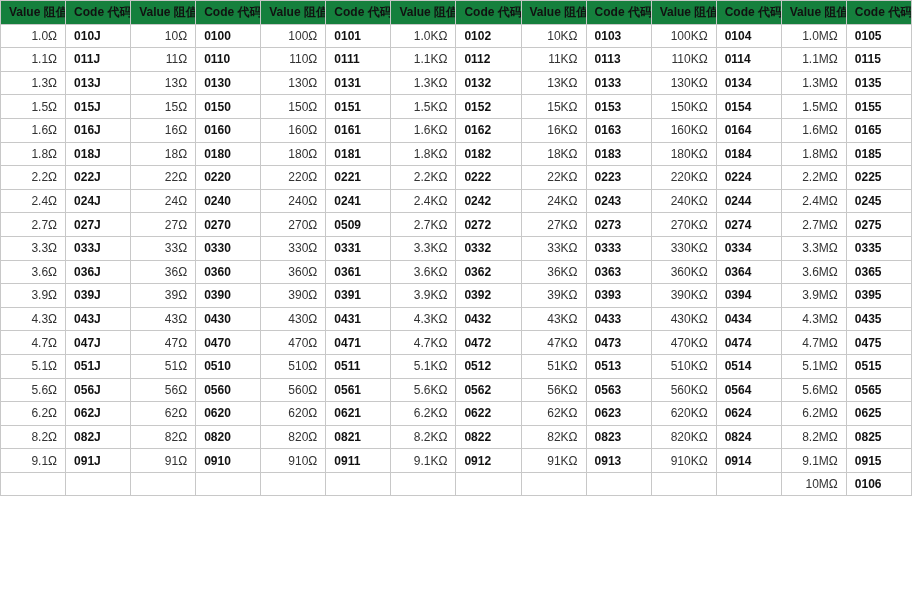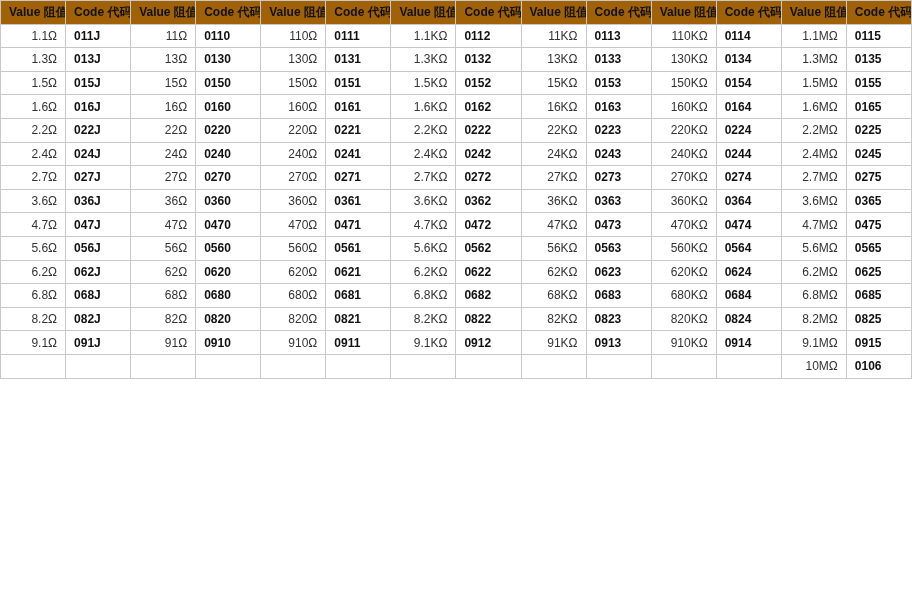--- a/index.html
+++ b/index.html
@@ -25,21 +25,21 @@
     height: 22.6px;
     padding: 0 8px;
     font-size: 12px;
     white-space: nowrap;
     overflow: hidden;
   }
   table.resistor-table th {
     font-weight: bold;
     font-size: 12px;
     text-align: left;
-    background: #a16207;
+    background: #15803d;
     color: #111111;
     margin-left: 6px;
   }
   th.col-value, td.col-value {
     text-align: right;
     color: #333333;
   }
   th.col-code, td.col-code {
     text-align: left;
     font-weight: bold;
@@ -70,20 +70,36 @@
         <th class="col-code hdr-code">Code 代码</th>
         <th class="col-value hdr-value">Value 阻值</th>
         <th class="col-code hdr-code">Code 代码</th>
         <th class="col-value hdr-value">Value 阻值</th>
         <th class="col-code hdr-code">Code 代码</th>
         <th class="col-value hdr-value">Value 阻值</th>
         <th class="col-code hdr-code">Code 代码</th>
       </tr>
   </thead>
   <tbody id="table-body">
+      <tr>
+        <td class="col-value">1.0Ω</td>
+        <td class="col-code">010J</td>
+        <td class="col-value">10Ω</td>
+        <td class="col-code">0100</td>
+        <td class="col-value">100Ω</td>
+        <td class="col-code">0101</td>
+        <td class="col-value">1.0KΩ</td>
+        <td class="col-code">0102</td>
+        <td class="col-value">10KΩ</td>
+        <td class="col-code">0103</td>
+        <td class="col-value">100KΩ</td>
+        <td class="col-code">0104</td>
+        <td class="col-value">1.0MΩ</td>
+        <td class="col-code">0105</td>
+      </tr>
       <tr>
         <td class="col-value">1.1Ω</td>
         <td class="col-code">011J</td>
         <td class="col-value">11Ω</td>
         <td class="col-code">0110</td>
         <td class="col-value">110Ω</td>
         <td class="col-code">0111</td>
         <td class="col-value">1.1KΩ</td>
         <td class="col-code">0112</td>
         <td class="col-value">11KΩ</td>
@@ -135,20 +151,36 @@
         <td class="col-value">1.6KΩ</td>
         <td class="col-code">0162</td>
         <td class="col-value">16KΩ</td>
         <td class="col-code">0163</td>
         <td class="col-value">160KΩ</td>
         <td class="col-code">0164</td>
         <td class="col-value">1.6MΩ</td>
         <td class="col-code">0165</td>
       </tr>
       <tr>
+        <td class="col-value">1.8Ω</td>
+        <td class="col-code">018J</td>
+        <td class="col-value">18Ω</td>
+        <td class="col-code">0180</td>
+        <td class="col-value">180Ω</td>
+        <td class="col-code">0181</td>
+        <td class="col-value">1.8KΩ</td>
+        <td class="col-code">0182</td>
+        <td class="col-value">18KΩ</td>
+        <td class="col-code">0183</td>
+        <td class="col-value">180KΩ</td>
+        <td class="col-code">0184</td>
+        <td class="col-value">1.8MΩ</td>
+        <td class="col-code">0185</td>
+      </tr>
+      <tr>
         <td class="col-value">2.2Ω</td>
         <td class="col-code">022J</td>
         <td class="col-value">22Ω</td>
         <td class="col-code">0220</td>
         <td class="col-value">220Ω</td>
         <td class="col-code">0221</td>
         <td class="col-value">2.2KΩ</td>
         <td class="col-code">0222</td>
         <td class="col-value">22KΩ</td>
         <td class="col-code">0223</td>
@@ -172,63 +204,127 @@
         <td class="col-code">0244</td>
         <td class="col-value">2.4MΩ</td>
         <td class="col-code">0245</td>
       </tr>
       <tr>
         <td class="col-value">2.7Ω</td>
         <td class="col-code">027J</td>
         <td class="col-value">27Ω</td>
         <td class="col-code">0270</td>
         <td class="col-value">270Ω</td>
-        <td class="col-code">0271</td>
+        <td class="col-code">0509</td>
         <td class="col-value">2.7KΩ</td>
         <td class="col-code">0272</td>
         <td class="col-value">27KΩ</td>
         <td class="col-code">0273</td>
         <td class="col-value">270KΩ</td>
         <td class="col-code">0274</td>
         <td class="col-value">2.7MΩ</td>
         <td class="col-code">0275</td>
+      </tr>
+      <tr>
+        <td class="col-value">3.3Ω</td>
+        <td class="col-code">033J</td>
+        <td class="col-value">33Ω</td>
+        <td class="col-code">0330</td>
+        <td class="col-value">330Ω</td>
+        <td class="col-code">0331</td>
+        <td class="col-value">3.3KΩ</td>
+        <td class="col-code">0332</td>
+        <td class="col-value">33KΩ</td>
+        <td class="col-code">0333</td>
+        <td class="col-value">330KΩ</td>
+        <td class="col-code">0334</td>
+        <td class="col-value">3.3MΩ</td>
+        <td class="col-code">0335</td>
       </tr>
       <tr>
         <td class="col-value">3.6Ω</td>
         <td class="col-code">036J</td>
         <td class="col-value">36Ω</td>
         <td class="col-code">0360</td>
         <td class="col-value">360Ω</td>
         <td class="col-code">0361</td>
         <td class="col-value">3.6KΩ</td>
         <td class="col-code">0362</td>
         <td class="col-value">36KΩ</td>
         <td class="col-code">0363</td>
         <td class="col-value">360KΩ</td>
         <td class="col-code">0364</td>
         <td class="col-value">3.6MΩ</td>
         <td class="col-code">0365</td>
       </tr>
       <tr>
+        <td class="col-value">3.9Ω</td>
+        <td class="col-code">039J</td>
+        <td class="col-value">39Ω</td>
+        <td class="col-code">0390</td>
+        <td class="col-value">390Ω</td>
+        <td class="col-code">0391</td>
+        <td class="col-value">3.9KΩ</td>
+        <td class="col-code">0392</td>
+        <td class="col-value">39KΩ</td>
+        <td class="col-code">0393</td>
+        <td class="col-value">390KΩ</td>
+        <td class="col-code">0394</td>
+        <td class="col-value">3.9MΩ</td>
+        <td class="col-code">0395</td>
+      </tr>
+      <tr>
+        <td class="col-value">4.3Ω</td>
+        <td class="col-code">043J</td>
+        <td class="col-value">43Ω</td>
+        <td class="col-code">0430</td>
+        <td class="col-value">430Ω</td>
+        <td class="col-code">0431</td>
+        <td class="col-value">4.3KΩ</td>
+        <td class="col-code">0432</td>
+        <td class="col-value">43KΩ</td>
+        <td class="col-code">0433</td>
+        <td class="col-value">430KΩ</td>
+        <td class="col-code">0434</td>
+        <td class="col-value">4.3MΩ</td>
+        <td class="col-code">0435</td>
+      </tr>
+      <tr>
         <td class="col-value">4.7Ω</td>
         <td class="col-code">047J</td>
         <td class="col-value">47Ω</td>
         <td class="col-code">0470</td>
         <td class="col-value">470Ω</td>
         <td class="col-code">0471</td>
         <td class="col-value">4.7KΩ</td>
         <td class="col-code">0472</td>
         <td class="col-value">47KΩ</td>
         <td class="col-code">0473</td>
         <td class="col-value">470KΩ</td>
         <td class="col-code">0474</td>
         <td class="col-value">4.7MΩ</td>
         <td class="col-code">0475</td>
       </tr>
       <tr>
+        <td class="col-value">5.1Ω</td>
+        <td class="col-code">051J</td>
+        <td class="col-value">51Ω</td>
+        <td class="col-code">0510</td>
+        <td class="col-value">510Ω</td>
+        <td class="col-code">0511</td>
+        <td class="col-value">5.1KΩ</td>
+        <td class="col-code">0512</td>
+        <td class="col-value">51KΩ</td>
+        <td class="col-code">0513</td>
+        <td class="col-value">510KΩ</td>
+        <td class="col-code">0514</td>
+        <td class="col-value">5.1MΩ</td>
+        <td class="col-code">0515</td>
+      </tr>
+      <tr>
         <td class="col-value">5.6Ω</td>
         <td class="col-code">056J</td>
         <td class="col-value">56Ω</td>
         <td class="col-code">0560</td>
         <td class="col-value">560Ω</td>
         <td class="col-code">0561</td>
         <td class="col-value">5.6KΩ</td>
         <td class="col-code">0562</td>
         <td class="col-value">56KΩ</td>
         <td class="col-code">0563</td>
@@ -247,36 +343,20 @@
         <td class="col-value">6.2KΩ</td>
         <td class="col-code">0622</td>
         <td class="col-value">62KΩ</td>
         <td class="col-code">0623</td>
         <td class="col-value">620KΩ</td>
         <td class="col-code">0624</td>
         <td class="col-value">6.2MΩ</td>
         <td class="col-code">0625</td>
       </tr>
       <tr>
-        <td class="col-value">6.8Ω</td>
-        <td class="col-code">068J</td>
-        <td class="col-value">68Ω</td>
-        <td class="col-code">0680</td>
-        <td class="col-value">680Ω</td>
-        <td class="col-code">0681</td>
-        <td class="col-value">6.8KΩ</td>
-        <td class="col-code">0682</td>
-        <td class="col-value">68KΩ</td>
-        <td class="col-code">0683</td>
-        <td class="col-value">680KΩ</td>
-        <td class="col-code">0684</td>
-        <td class="col-value">6.8MΩ</td>
-        <td class="col-code">0685</td>
-      </tr>
-      <tr>
         <td class="col-value">8.2Ω</td>
         <td class="col-code">082J</td>
         <td class="col-value">82Ω</td>
         <td class="col-code">0820</td>
         <td class="col-value">820Ω</td>
         <td class="col-code">0821</td>
         <td class="col-value">8.2KΩ</td>
         <td class="col-code">0822</td>
         <td class="col-value">82KΩ</td>
         <td class="col-code">0823</td>

